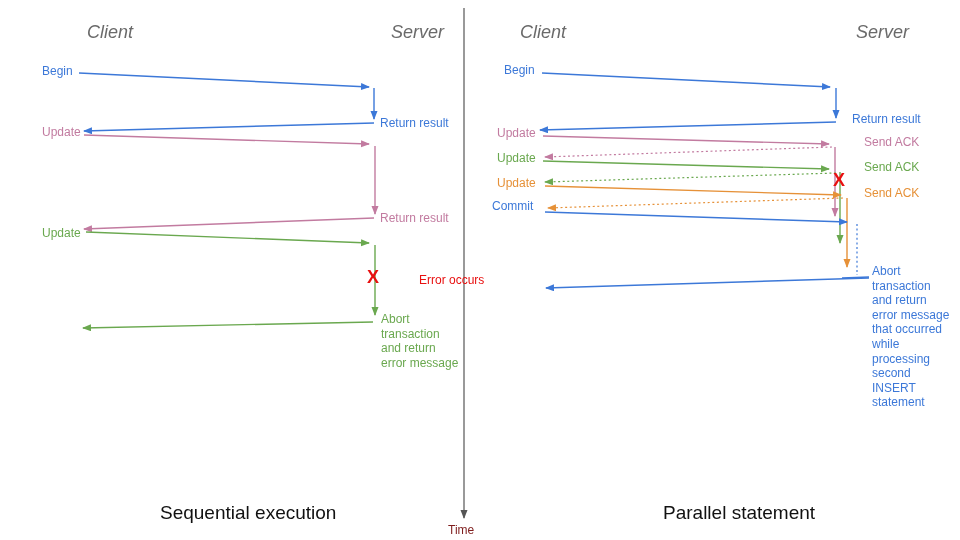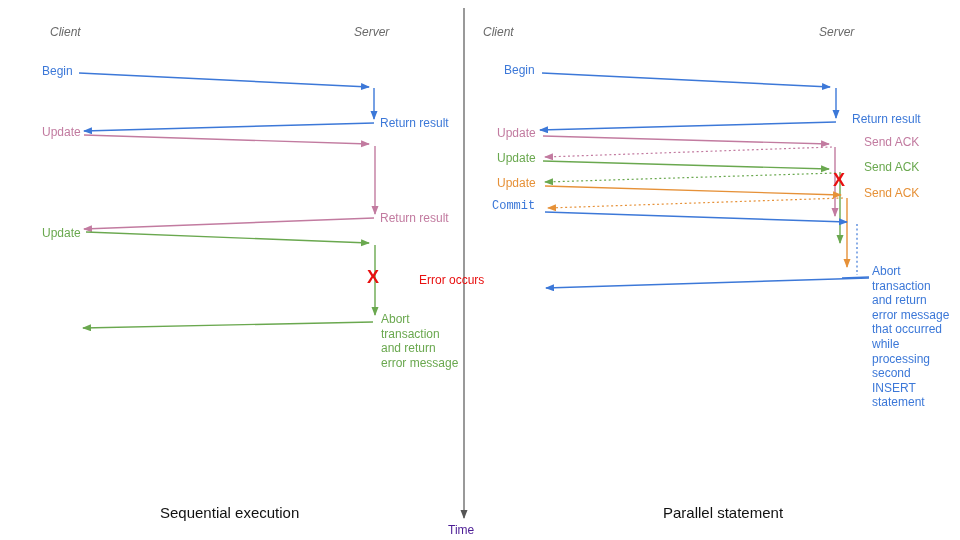--- a/index.html
+++ b/index.html
@@ -15,24 +15,24 @@
   line{fill:none; stroke-width:1.4;}
   .s-blue{stroke:var(--c-blue);} .s-pink{stroke:var(--c-pink);}
   .s-green{stroke:var(--c-green);} .s-orange{stroke:var(--c-orange);}
   .s-axis{stroke:var(--c-axis); stroke-width:1.2;}
   .dot{stroke-dasharray:2 2.6; stroke-width:1.2;}
   .f-blue{fill:var(--c-blue);} .f-pink{fill:var(--c-pink);}
   .f-green{fill:var(--c-green);} .f-orange{fill:var(--c-orange);} .f-axis{fill:var(--c-axis);}
   .lbl{position:absolute; font-size:12px; line-height:14.6px; white-space:pre-line;}
   .c-blue{color:var(--c-blue);} .c-pink{color:var(--c-pink);}
   .c-green{color:var(--c-green);} .c-orange{color:var(--c-orange);} .c-red{color:var(--c-red);margin-left:36px;}
-  .hdr{font-style:italic; font-size:12px; color:var(--c-gray);}
-  .title{font-size:15px; color:var(--c-title);}
+  .hdr{font-style:italic; font-size:18px; color:var(--c-gray);margin-left:37px;}
+  .title{font-size:19px; color:var(--c-title);}
   .xmark{font-weight:bold; font-size:18px; line-height:16px; color:var(--c-red);}
-  .timelbl{color:#4c1d95;}
+  .timelbl{color:#7f1d1d;}
 </style>
 </head>
 <body>
 
 <div id="canvas">
 
   <svg width="960" height="540" viewBox="0 0 960 540">
     <defs>
       <marker id="mB" markerUnits="userSpaceOnUse" markerWidth="10" markerHeight="8" refX="8" refY="3.5" orient="auto">
         <path d="M0,0 L9,3.5 L0,7 Z" class="f-blue"></path>
@@ -107,21 +107,21 @@
   <div class="lbl hdr" style="left:483px; top:25px;">Client</div>
   <div class="lbl hdr" style="left:819px; top:25px;">Server</div>
   <div class="lbl c-blue" style="left:504px; top:63px;">Begin</div>
   <div class="lbl c-blue" style="left:852px; top:112px;">Return result</div>
   <div class="lbl c-pink" style="left:497px; top:126px;">Update</div>
   <div class="lbl c-pink" style="left:864px; top:135px;">Send ACK</div>
   <div class="lbl c-green" style="left:497px; top:151px;">Update</div>
   <div class="lbl c-green" style="left:864px; top:160px;">Send ACK</div>
   <div class="lbl c-orange" style="left:497px; top:176px;">Update</div>
   <div class="lbl c-orange" style="left:864px; top:186px;">Send ACK</div>
-  <div class="lbl c-blue" style="left:492px; top:199px;font-family:Liberation Mono, monospace;">Commit</div>
+  <div class="lbl c-blue" style="left:492px; top:199px;">Commit</div>
   <div class="lbl xmark" style="left:833px; top:172px;">X</div>
   <div class="lbl c-blue" style="left:872px; top:264px; width:78px;">Abort
 transaction
 and return
 error message
 that occurred
 while
 processing
 second
 INSERT

